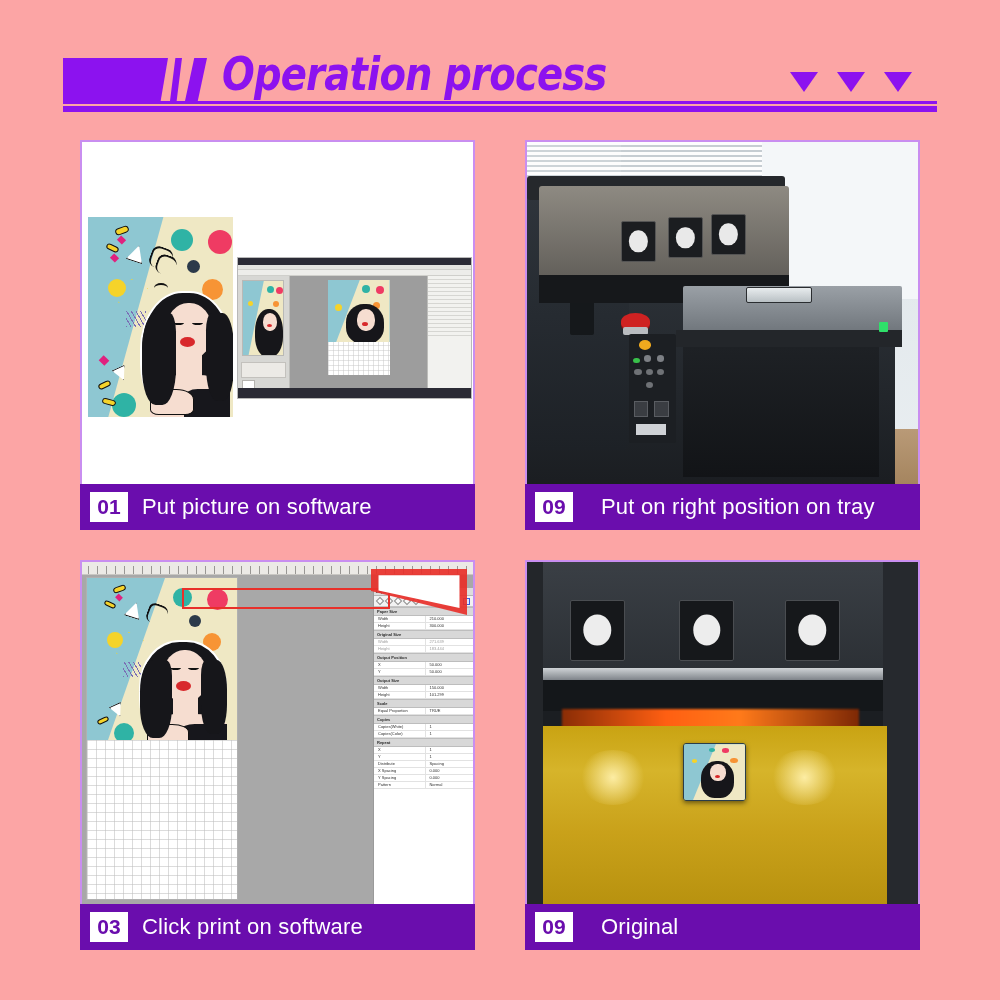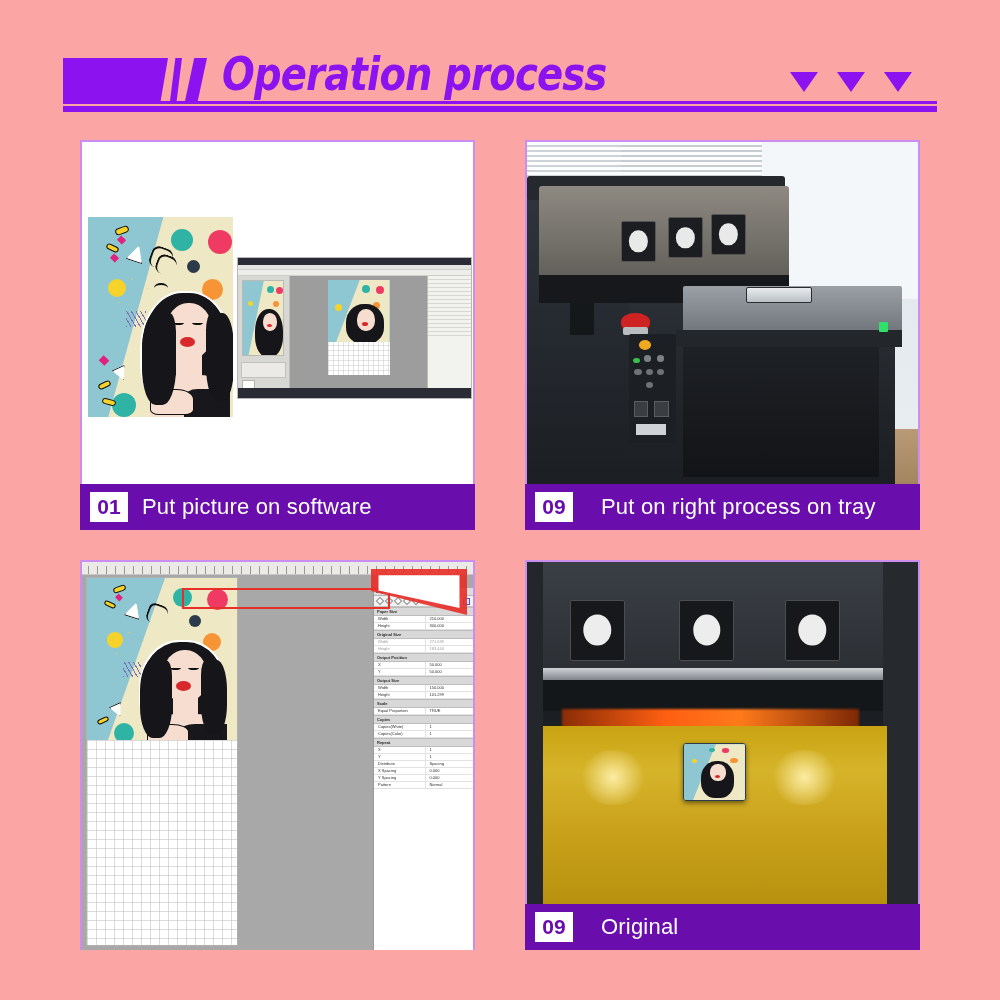--- a/index.html
+++ b/index.html
@@ -487,21 +487,21 @@
           <div class="led" style="left:36%;top:44%;width:16%;height:6%;background:#6f7276;"></div>
           <div style="position:absolute;left:12%;top:62%;width:30%;height:14%;background:#3a3d42;border:1px solid #5a5d62;"></div>
           <div style="position:absolute;left:55%;top:62%;width:30%;height:14%;background:#3a3d42;border:1px solid #5a5d62;"></div>
           <div style="position:absolute;left:16%;top:83%;width:64%;height:10%;background:#cfd2d6;"></div>
         </div>
         <div class="led" style="left:90%;top:52.5%;width:2.4%;height:3%;background:#2fe06a;border-radius:1px;"></div>
       </div>
 
       <div class="caption">
         <div class="badge">09</div>
-        <div class="cap-text indent">Put on right process on tray</div>
+        <div class="cap-text indent">Put on right position on tray</div>
       </div>
     </div>
 
     <div class="card">
       <div class="card-photo p3">
         <div class="sw3-ruler">
           <div class="sw3-ruler-ticks"></div>
         </div>
         <div class="sw3-canvas">
           <div class="sw3-page">
@@ -626,20 +626,24 @@
                 </div>
               </div>
           </div>
 
           <div class="redbox"></div>
           <div class="redarrow"></div>
           <div class="redarrow-in"></div>
         </div>
       </div>
 
+      <div class="caption">
+        <div class="badge">03</div>
+        <div class="cap-text">Click print on software</div>
+      </div>
     </div>
 
     <div class="card">
       <div class="card-photo p4">
         <div class="p4-wall"></div>
         <div class="p4-sidebar-l"></div>
         <div class="p4-sidebar-r"></div>
         <div class="p4-fan" style="left:11%;"></div>
         <div class="p4-fan" style="left:39%;"></div>
         <div class="p4-fan" style="left:66%;"></div>

